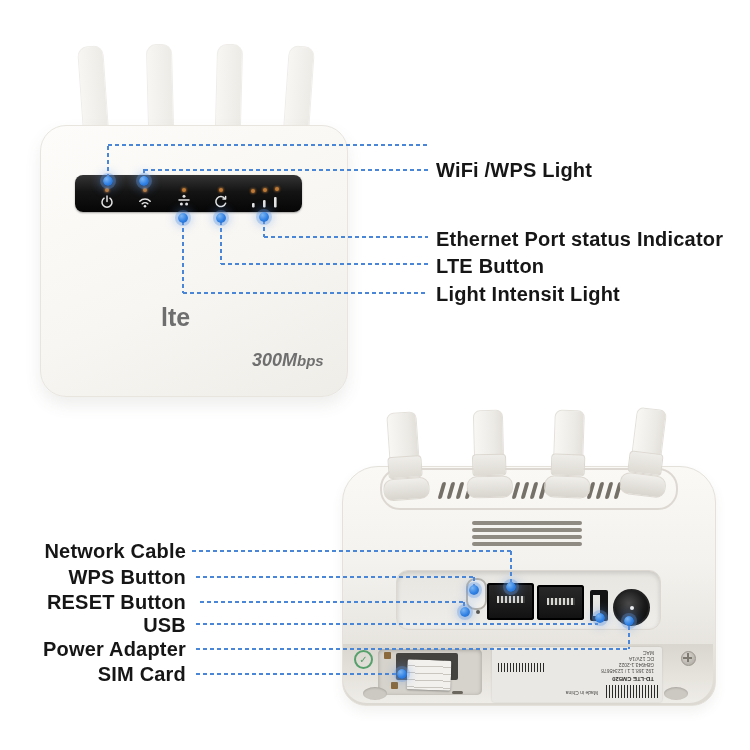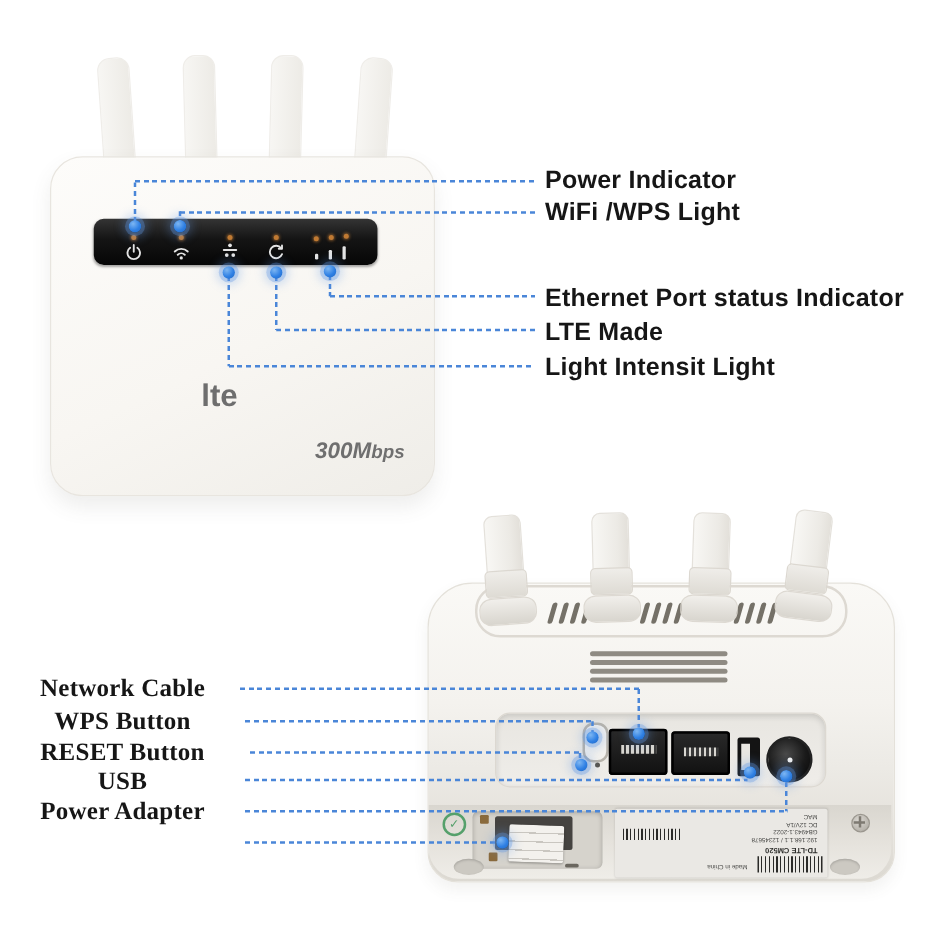--- a/index.html
+++ b/index.html
@@ -10,21 +10,21 @@
   
   .hline{position:absolute;height:2px;z-index:60;
          background:repeating-linear-gradient(90deg,#4a86d8 0 4px,transparent 4px 7px);}
   .vline{position:absolute;width:2px;z-index:60;
          background:repeating-linear-gradient(180deg,#4a86d8 0 4px,transparent 4px 7px);}
   .dot{position:absolute;width:10px;height:10px;border-radius:50%;z-index:70;
        background:radial-gradient(circle at 35% 30%,#7db6f2 0%,#2f80e4 55%,#1e66c4 100%);
        box-shadow:0 0 0 3px rgba(96,152,228,.33),0 0 8px 5px rgba(96,152,228,.28);}
   .lbl{position:absolute;z-index:80;font-weight:700;font-size:20px;line-height:24px;
        color:#161616;letter-spacing:.2px;white-space:nowrap;}
-  .lbl.r{text-align:center;font-family:Liberation Serif, serif;}
+  .lbl.r{text-align:right;}
 
   
   .f-ant{position:absolute;width:24px;height:84px;border-radius:10px 10px 4px 4px;
          background:linear-gradient(90deg,#f7f6f3,#edebe6);border:1px solid #efede9;z-index:1;}
   #f-body{left:40px;top:125px;width:306px;height:270px;border-radius:26px;z-index:2;
           background:linear-gradient(155deg,#fdfcfa 0%,#f8f6f2 55%,#efedе8 100%);
           background:linear-gradient(155deg,#fdfcfa 0%,#f8f6f2 55%,#efede8 100%);
           border:1px solid #e8e5df;box-shadow:0 8px 16px rgba(90,85,75,.10);}
   #led-strip{left:75px;top:175px;width:227px;height:37px;border-radius:8px;z-index:3;
              background:linear-gradient(180deg,#343434 0%,#141414 45%,#060606 100%);
@@ -173,24 +173,23 @@
   <div class="hline" style="left:108px;top:144px;width:320px;"></div>
   <div class="vline" style="left:143px;top:169px;height:11px;"></div>
   <div class="hline" style="left:144px;top:169px;width:284px;"></div>
   <div class="vline" style="left:263px;top:220px;height:17px;"></div>
   <div class="hline" style="left:264px;top:236px;width:164px;"></div>
   <div class="vline" style="left:220px;top:221px;height:43px;"></div>
   <div class="hline" style="left:221px;top:263px;width:207px;"></div>
   <div class="vline" style="left:182px;top:221px;height:72px;"></div>
   <div class="hline" style="left:183px;top:292px;width:245px;"></div>
 
-  <div class="lbl" style="left:436px;top:132px;">Power Indicator</div>
   <div class="lbl" style="left:436px;top:227px;">Ethernet Port status Indicator</div>
   <div class="lbl" style="left:436px;top:158px;">WiFi /WPS Light</div>
-  <div class="lbl" style="left:436px;top:254px;">LTE Made</div>
+  <div class="lbl" style="left:436px;top:254px;">LTE Button</div>
   <div class="lbl" style="left:436px;top:282px;">Light Intensit Light</div>
 
   <div id="r-body" class="abs"></div>
   <div id="r-groove" class="abs"></div>
 
   <div class="sv" style="left:440px;top:482px;"></div>
   <div class="sv" style="left:449px;top:482px;"></div>
   <div class="sv" style="left:458px;top:482px;"></div>
   <div class="sv" style="left:467px;top:482px;"></div>
   <div class="sv" style="left:514px;top:482px;"></div>
@@ -283,14 +282,15 @@
   <div class="hline" style="left:196px;top:623px;width:402px;"></div>
   <div class="hline" style="left:196px;top:648px;width:434px;"></div>
   <div class="vline" style="left:628px;top:626px;height:23px;"></div>
   <div class="hline" style="left:196px;top:673px;width:202px;"></div>
 
   <div class="lbl r" style="left:10px;top:539px;width:176px;">Network Cable</div>
   <div class="lbl r" style="left:10px;top:565px;width:176px;">WPS Button</div>
   <div class="lbl r" style="left:10px;top:590px;width:176px;">RESET Button</div>
   <div class="lbl r" style="left:10px;top:613px;width:176px;">USB</div>
   <div class="lbl r" style="left:10px;top:637px;width:176px;">Power Adapter</div>
+  <div class="lbl r" style="left:10px;top:662px;width:176px;">SIM Card</div>
 
 </div>
 
 </body></html>

